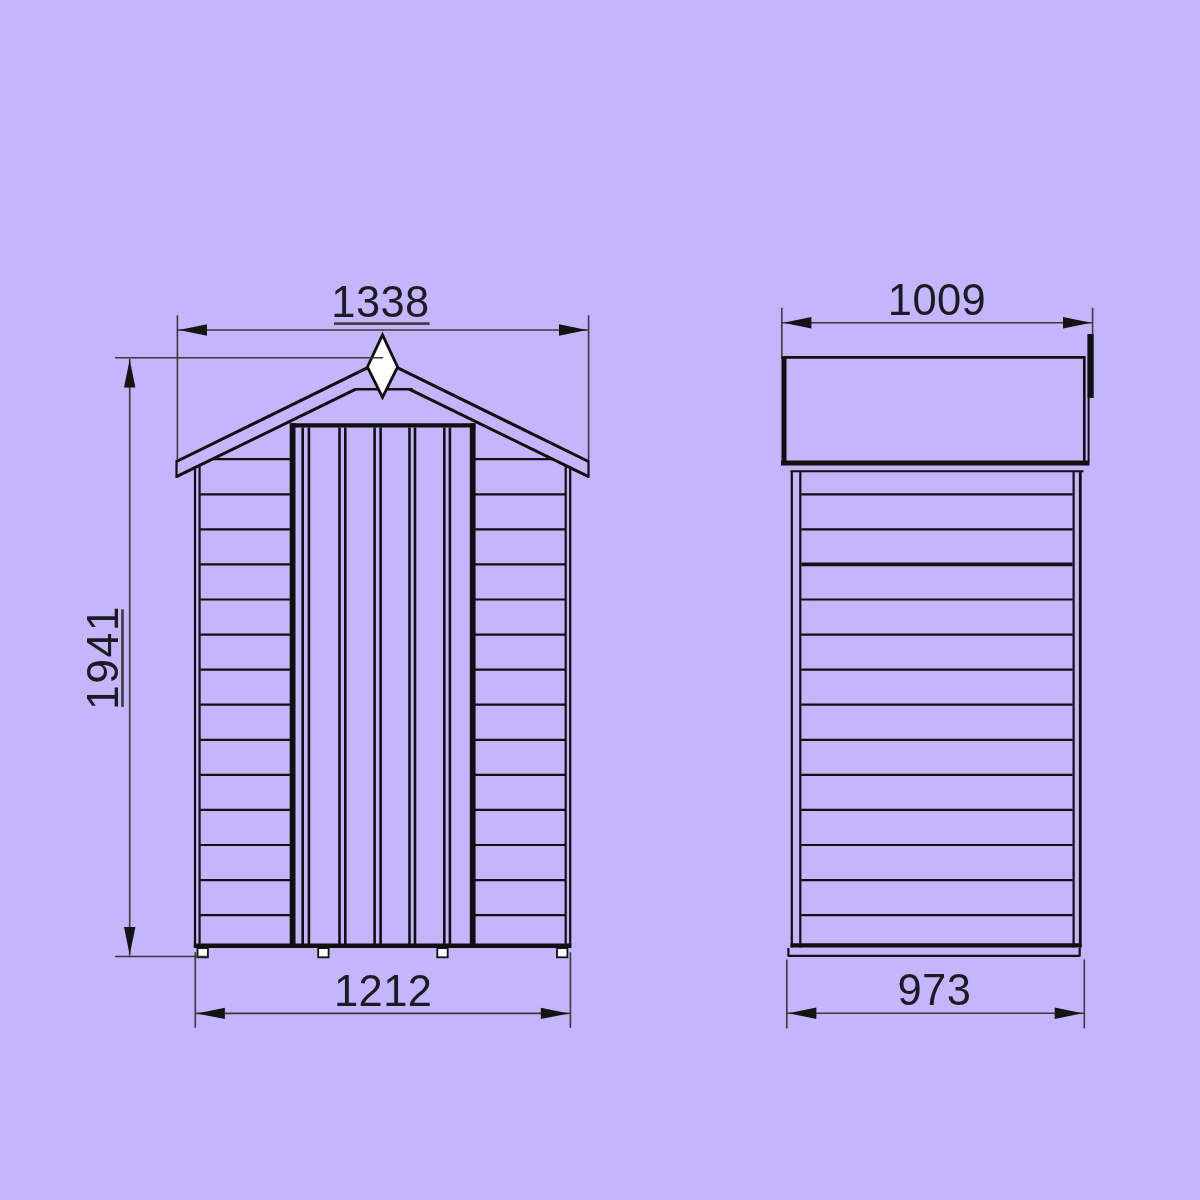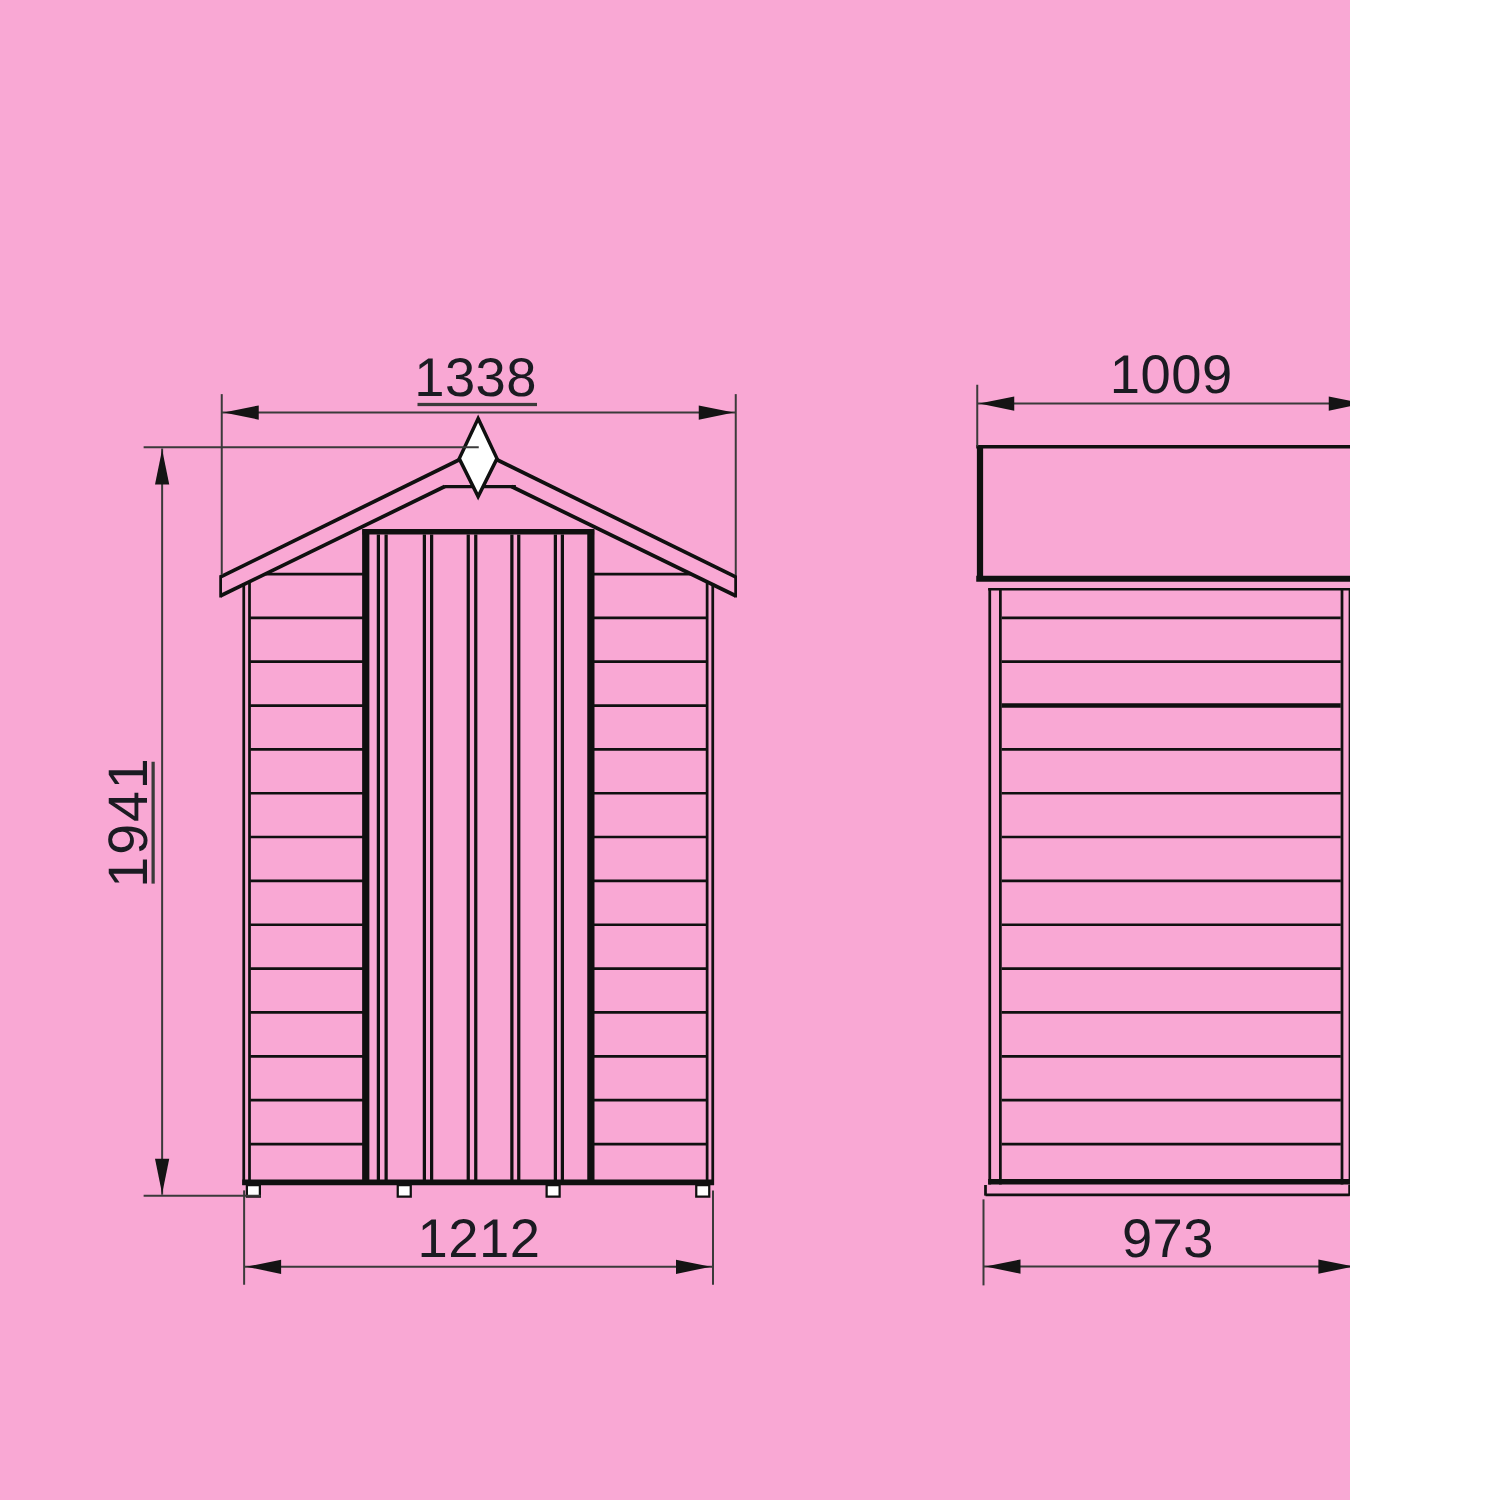--- a/index.html
+++ b/index.html
@@ -1,16 +1,16 @@
 <!DOCTYPE html>
 <html><head>
 <meta charset="utf-8">
 <style>
   html,body{margin:0;padding:0;background:#ffffff;}
-  .page{width:1080px;height:1200px;position:relative;background:#f9a8d4;overflow:hidden;}
+  .page{width:1200px;height:1200px;position:relative;background:#c4b5fd;overflow:hidden;}
   svg{position:absolute;left:0;top:0;}
   text{font-family:"Liberation Sans", sans-serif;fill:#1b1b22;letter-spacing:0.4px;}
 </style>
 </head>
 <body>
 <div class="page">
 <svg width="1200" height="1200" viewBox="0 0 1200 1200">
 
 <g stroke="#101010" fill="none">
   <line x1="176.5" y1="461.5" x2="382.5" y2="360.4" stroke-width="3"></line>

